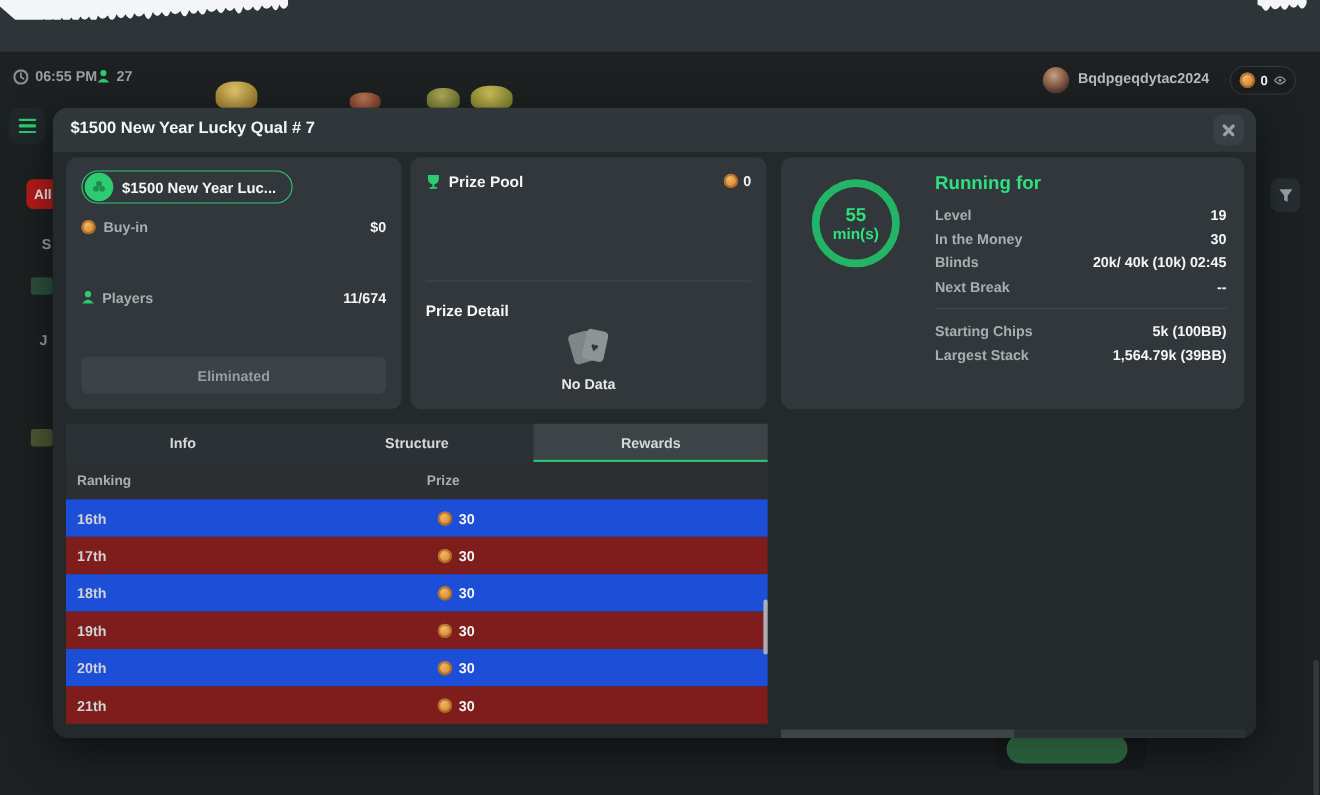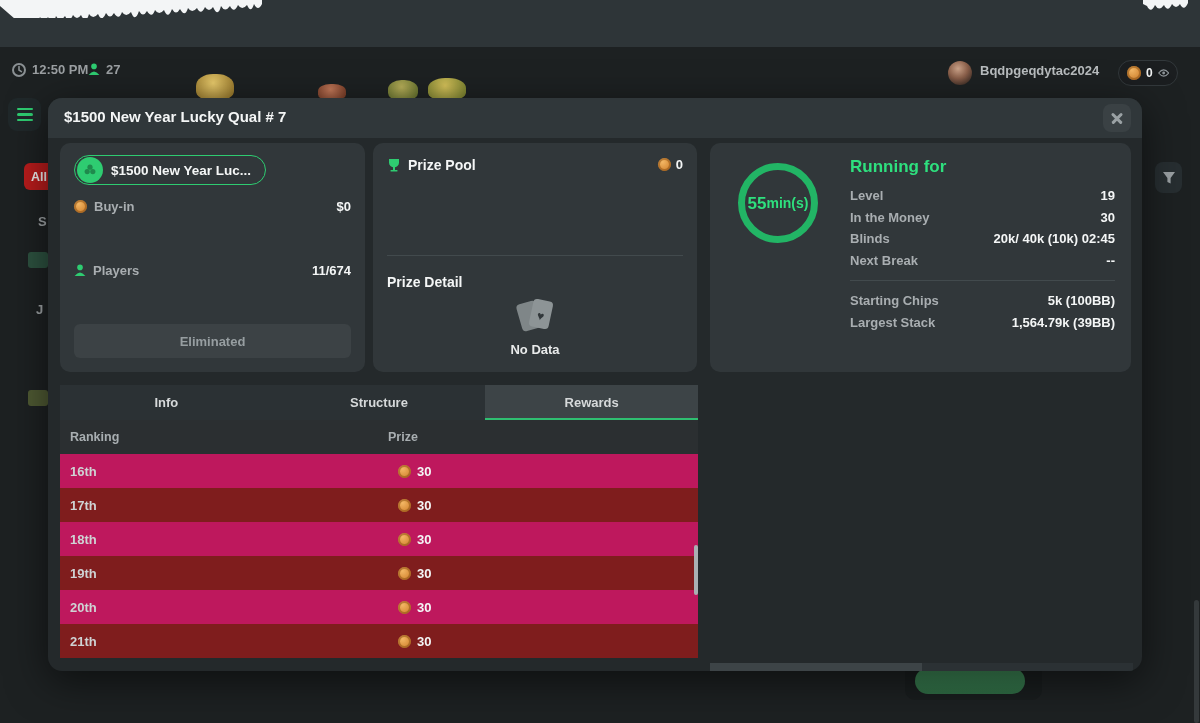--- a/index.html
+++ b/index.html
@@ -61,41 +61,41 @@
     color:#979ea1;font-weight:bold;font-size:13px;display:flex;align-items:center;justify-content:center;border:0;}
   .card-head{position:absolute;left:14px;top:14px;display:flex;align-items:center;gap:7px;color:#f4f6f6;
     font-weight:bold;font-size:14px;}
   .pool-val{position:absolute;right:14px;top:14px;display:flex;align-items:center;gap:5px;color:#f4f6f6;
     font-weight:bold;font-size:13px;}
   .divider{position:absolute;left:14px;right:14px;height:1px;background:#424a4d;}
   .subhead{position:absolute;left:14px;color:#f4f6f6;font-weight:bold;font-size:14px;}
   .nodata{position:absolute;left:0;right:0;top:155px;display:flex;flex-direction:column;align-items:center;gap:8px;}
   .nodata .txt{color:#e8eaea;font-weight:bold;font-size:13px;}
   .ring{position:absolute;left:28px;top:20px;width:80px;height:80px;border-radius:50%;border:7px solid #22b565;
-    display:flex;flex-direction:row;align-items:center;justify-content:center;color:#2ee07e;font-weight:bold;}
+    display:flex;flex-direction:column;align-items:center;justify-content:center;color:#2ee07e;font-weight:bold;}
   .ring .n{font-size:17px;line-height:17px;}
   .ring .u{font-size:14px;line-height:16px;}
   .status{position:absolute;left:140px;top:14px;right:16px;}
   .status h2{margin:0 0 8px 0;color:#2ee07e;font-size:17px;font-weight:bold;}
   .srow{display:flex;align-items:center;height:21.5px;}
   .srow .lab{color:#a9aeb1;font-weight:bold;font-size:13px;}
   .srow .val{margin-left:auto;color:#f4f6f6;font-weight:bold;font-size:13px;}
   .sdivider{height:1px;background:#424a4d;margin:9px 0;}
   
   .section{position:absolute;top:287px;overflow:hidden;}
   .sec-left{left:12px;width:638px;height:278px;}
   .sec-right{left:662px;width:423px;height:284px;}
   .tabs{display:flex;height:35px;background:#2b3134;}
   .tab{flex:1;display:flex;align-items:center;justify-content:center;color:#d6d9da;font-weight:bold;font-size:13px;
     position:relative;background:#2b3134;}
   .tab.active{background:#3d4447;}
   .tab.active::after{content:"";position:absolute;left:0;right:0;bottom:0;height:2px;background:#2fbf71;}
   .thead{display:flex;align-items:center;background:#2b2f31;color:#a8aeb1;font-weight:bold;font-size:12.5px;}
   .sec-left .thead{height:34px;}
-  .rrow{display:flex;align-items:center;height:34px;background:#be185d;}
+  .rrow{display:flex;align-items:center;height:34px;background:#1d4ed8;}
   .rrow.alt{background:#7f1d1d;}
   .rrow .place{margin-left:10px;color:#cfd3d4;font-weight:bold;font-size:13px;}
   .cell-prize{position:absolute;left:338px;display:flex;align-items:center;gap:6px;color:#f4f6f6;
     font-weight:bold;font-size:13px;}
   .rel{position:relative;}
   .mini-scroll{position:absolute;width:4px;border-radius:2px;background:#aab0b2;}
   .cards-icon{position:relative;width:40px;height:36px;}
   .cards-icon .c1,.cards-icon .c2{position:absolute;width:20px;height:28px;border-radius:4px;background:#8d9496;}
   .cards-icon .c1{left:4px;top:4px;transform:rotate(-16deg);background:#7f8688;}
   .cards-icon .c2{left:16px;top:2px;transform:rotate(12deg);}
@@ -114,21 +114,21 @@
   <svg class="icicle" style="left:1143px;" width="45" height="14" viewBox="0 0 45 14">
     <path fill="#f3f5f6" d="M0,0 H45 V3 q-4,9 -8,1 q-4,6 -8,0 q-4,9 -8,1 q-5,7 -9,0 q-4,9 -8,1 L0,4 Z"></path>
   </svg>
 
   <div class="topbar">
     <div class="tb-item tb-time">
       <svg width="14" height="14" viewBox="0 0 14 14">
         <circle cx="7" cy="7" r="6" fill="none" stroke="#8a9093" stroke-width="2"></circle>
         <path d="M7 3.5V7l2.4 1.6" fill="none" stroke="#8a9093" stroke-width="1.6" stroke-linecap="round"></path>
       </svg>
-      <span>12:50 PM</span>
+      <span>06:55 PM</span>
     </div>
     <div class="tb-item tb-count">
       <svg width="12" height="13" viewBox="0 0 12 13">
         <circle cx="6" cy="3.4" r="2.8" fill="#2ecc71"></circle>
         <path d="M0.6 12 q5.4,-7 10.8,0 Z" fill="#2ecc71"></path>
       </svg>
       <span>27</span>
     </div>
     <div class="avatar"></div>
     <div class="tb-item tb-user">Bqdpgeqdytac2024</div>

